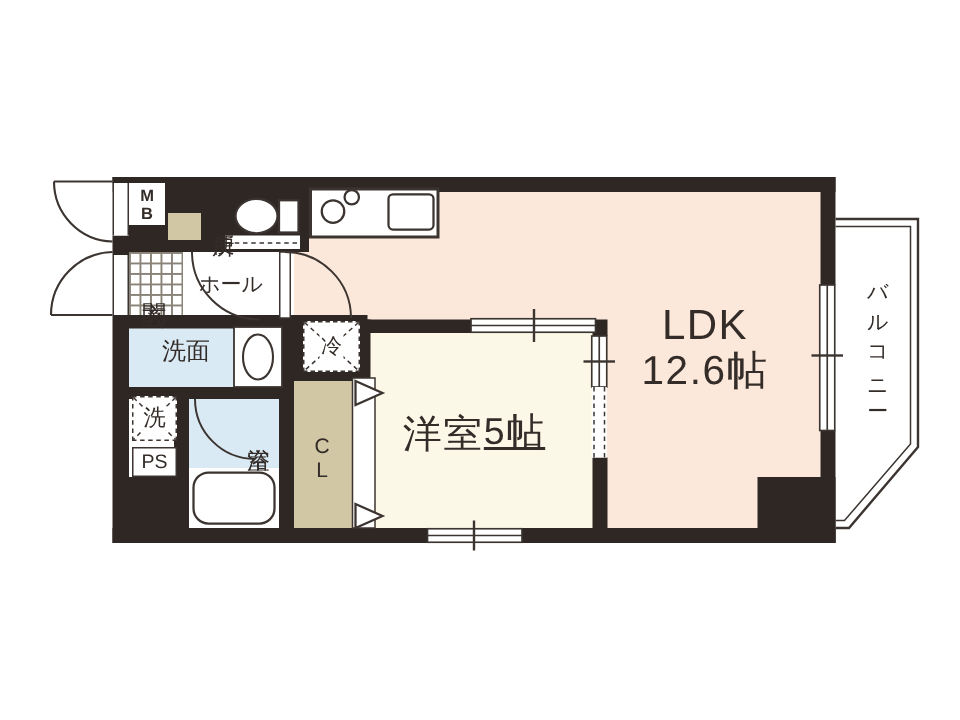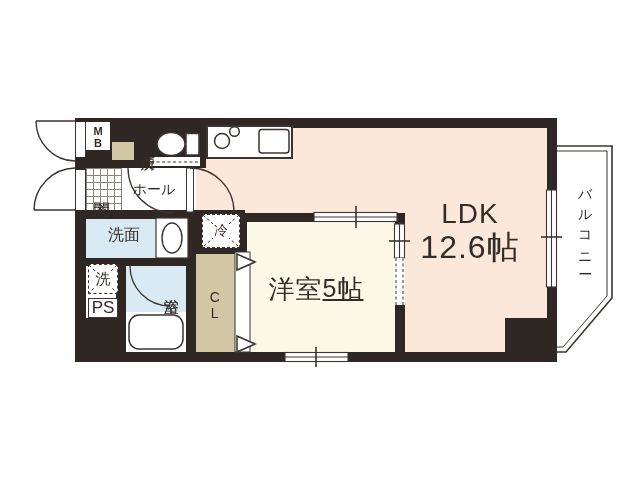--- a/index.html
+++ b/index.html
@@ -153,21 +153,21 @@
     <path d="M237,254 L255,262 L237,270 Z" fill="#ffffff" stroke="#3b3430" stroke-width="1.5"></path>
     <path d="M237,336 L255,344 L237,352 Z" fill="#ffffff" stroke="#3b3430" stroke-width="1.5"></path>
   </svg>
 
   <div class="label vert" style="left:87px;top:123px;width:22px;height:27px;font-size:11px;font-weight:600;">MB</div>
   <div class="label vert" style="left:138px;top:125px;width:19px;height:38px;font-size:15px;">便所</div>
   <div class="label vert" style="left:92px;top:169px;width:20px;height:40px;font-size:16px;">玄関</div>
   <div class="label" style="left:124px;top:181px;width:60px;height:18px;font-size:14px;">ホール</div>
   <div class="label" style="left:98px;top:225px;width:52px;height:20px;font-size:16px;">洗面</div>
   <div class="label" style="left:88px;top:266px;width:30px;height:26px;font-size:15px;"><span class="halo">洗</span></div>
-  <div class="label" style="left:88px;top:298px;width:30px;height:20px;font-size:17px;">PS</div>
+  <div class="label" style="left:88px;top:298px;width:30px;height:20px;font-size:13px;">PS</div>
   <div class="label vert" style="left:161px;top:266px;width:20px;height:42px;font-size:15px;">浴室</div>
   <div class="label" style="left:202px;top:217px;width:38px;height:28px;font-size:14px;"><span class="halo">冷</span></div>
   <div class="label vert" style="left:203px;top:282px;width:22px;height:46px;font-size:14px;">CL</div>
   <div class="label big" style="left:240px;top:252px;width:152px;height:74px;font-size:26px;"><span>洋室</span><span style="font-size:25px;text-decoration:underline;">5帖</span></div>
-  <div class="label big" style="left:398px;top:198px;width:144px;height:68px;font-size:28px;flex-direction:column;"><span>LDK</span><span style="font-size:32px;">12.6帖</span></div>
+  <div class="label big" style="left:398px;top:198px;width:144px;height:68px;font-size:28px;flex-direction:column;"><span>LDK</span><span style="font-size:27px;">12.6帖</span></div>
   <div class="label vert" style="left:572px;top:150px;width:26px;height:150px;font-size:14px;letter-spacing:6px;">バルコニー</div>
 
 </div>
 
 </body></html>

